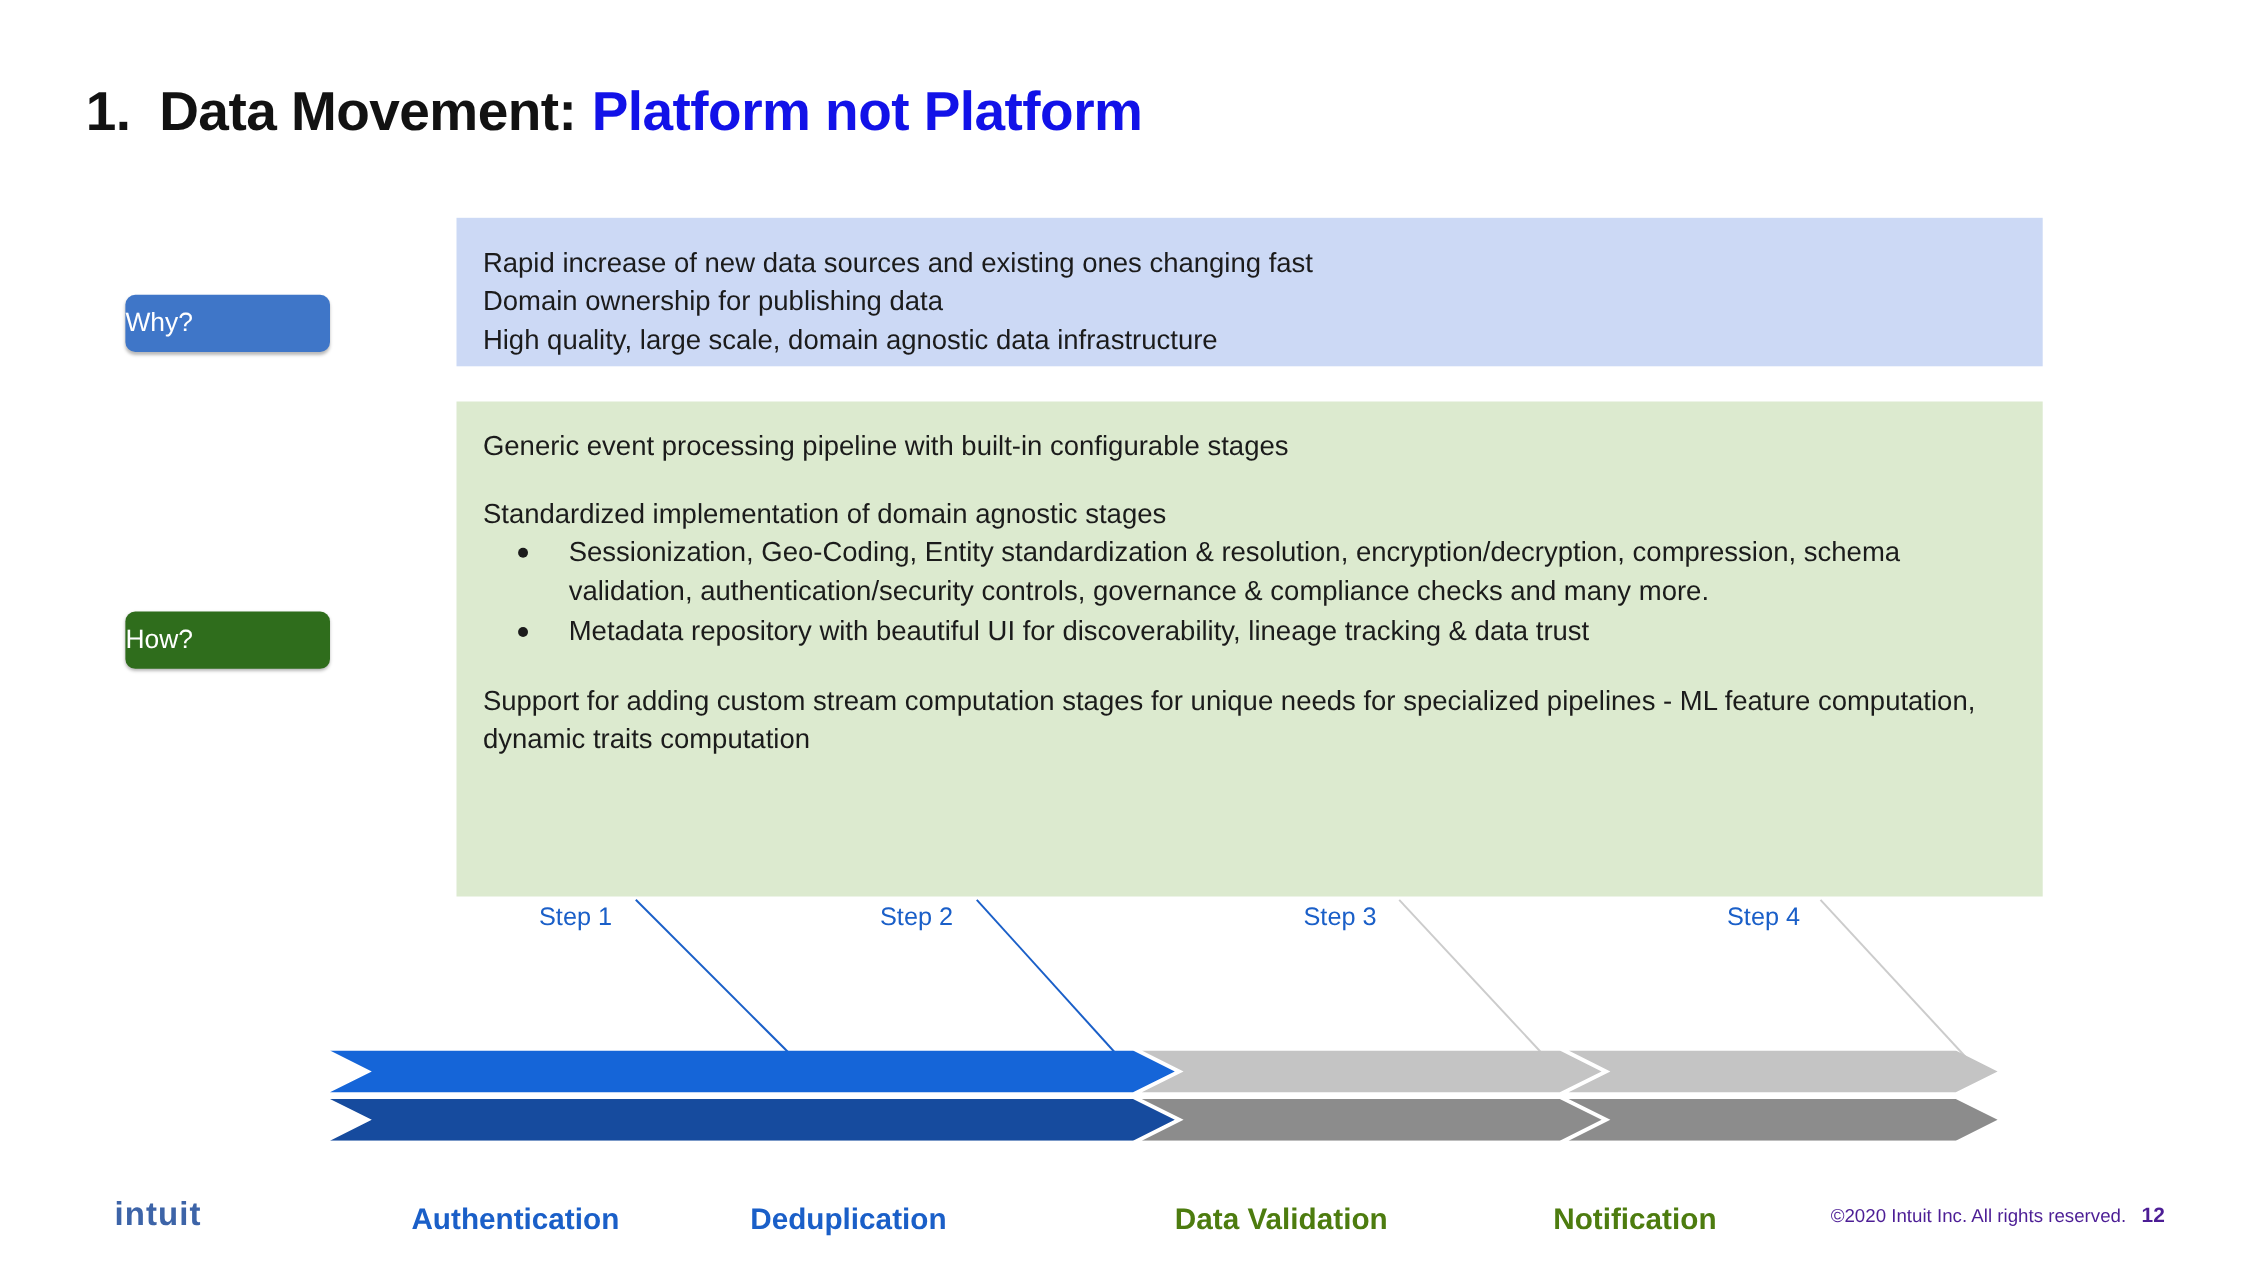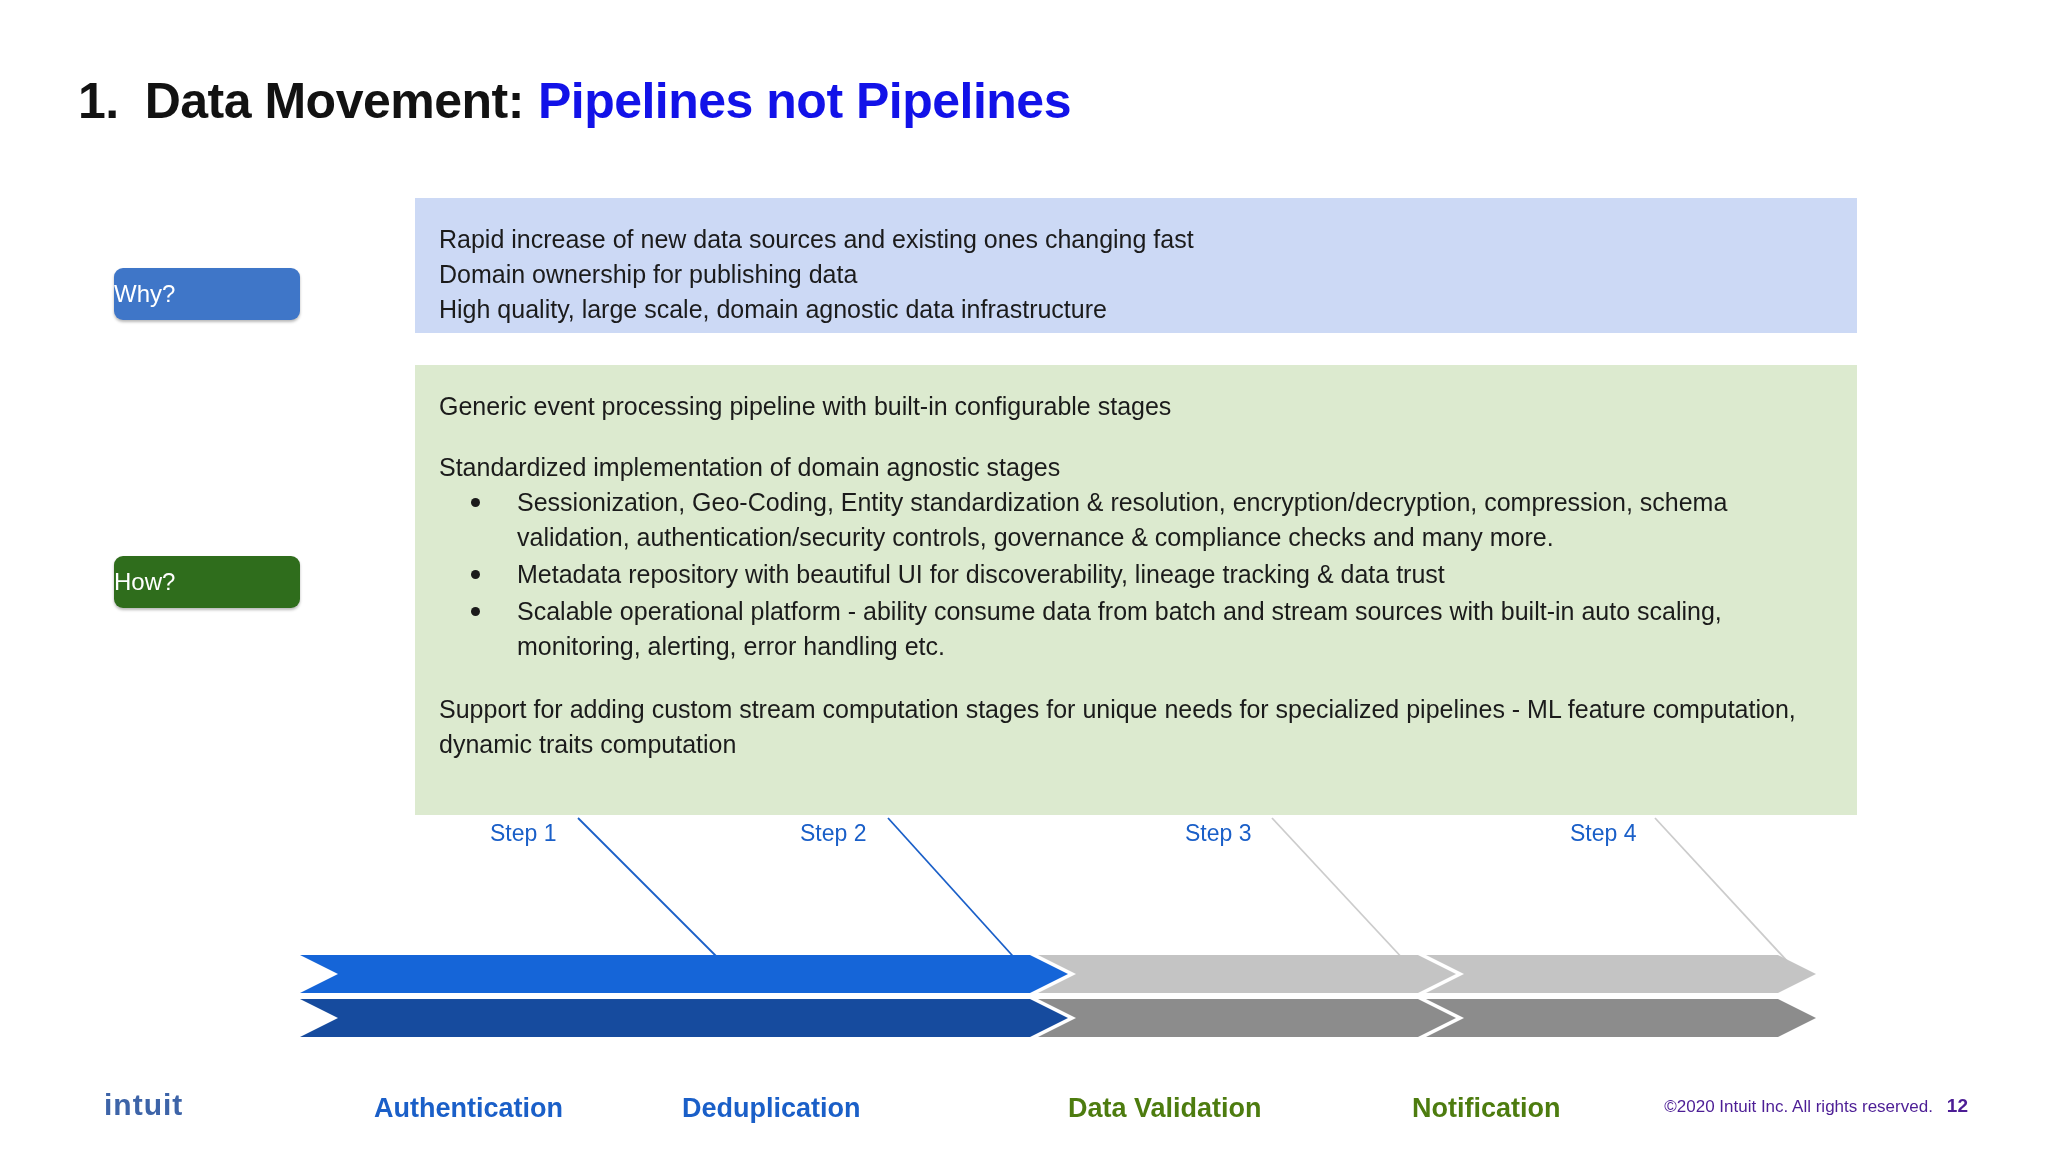--- a/index.html
+++ b/index.html
@@ -152,21 +152,21 @@
   .copyright .pageno {
     font-weight: bold;
     margin-left: 14px;
     font-size: 19px;
   }
 </style>
 </head>
 <body>
 
 <div class="slide-title">
-  <span class="num">1.</span><span class="part1">Data Movement:</span><span class="part2">Pipelines not Pipelines</span>
+  <span class="num">1.</span><span class="part1">Data Movement:</span><span class="part2">Platform not Platform</span>
 </div>
 
 <div class="pill pill-why">
   <span>Why?</span>
 </div>
 
 <div class="panel-why">
   <div class="panel-inner">
     <div class="line">Rapid increase of new data sources and existing ones changing fast</div>
     <div class="line">Domain ownership for publishing data</div>
@@ -185,24 +185,20 @@
     <div class="line">Standardized implementation of domain agnostic stages</div>
     <ul class="bullets">
       <li>
         <span class="dot"></span>
         <span>Sessionization, Geo-Coding, Entity standardization &amp; resolution, encryption/decryption, compression, schema validation, authentication/security controls, governance &amp; compliance checks and many more.</span>
       </li>
       <li>
         <span class="dot"></span>
         <span>Metadata repository with beautiful UI for discoverability, lineage tracking &amp; data trust</span>
       </li>
-      <li>
-        <span class="dot"></span>
-        <span>Scalable operational platform - ability consume data from batch and stream sources with built-in auto scaling, monitoring, alerting, error handling etc.</span>
-      </li>
     </ul>
     <div class="spacer"></div>
     <div class="line">Support for adding custom stream computation stages for unique needs for specialized pipelines - ML feature computation, dynamic traits computation</div>
   </div>
 </div>
 
 <div class="step-label blue" style="left:490px; top:820px;">Step 1</div>
 <div class="step-label blue" style="left:800px; top:820px;">Step 2</div>
 <div class="step-label blue" style="left:1185px; top:820px;">Step 3</div>
 <div class="step-label blue" style="left:1570px; top:820px;">Step 4</div>

